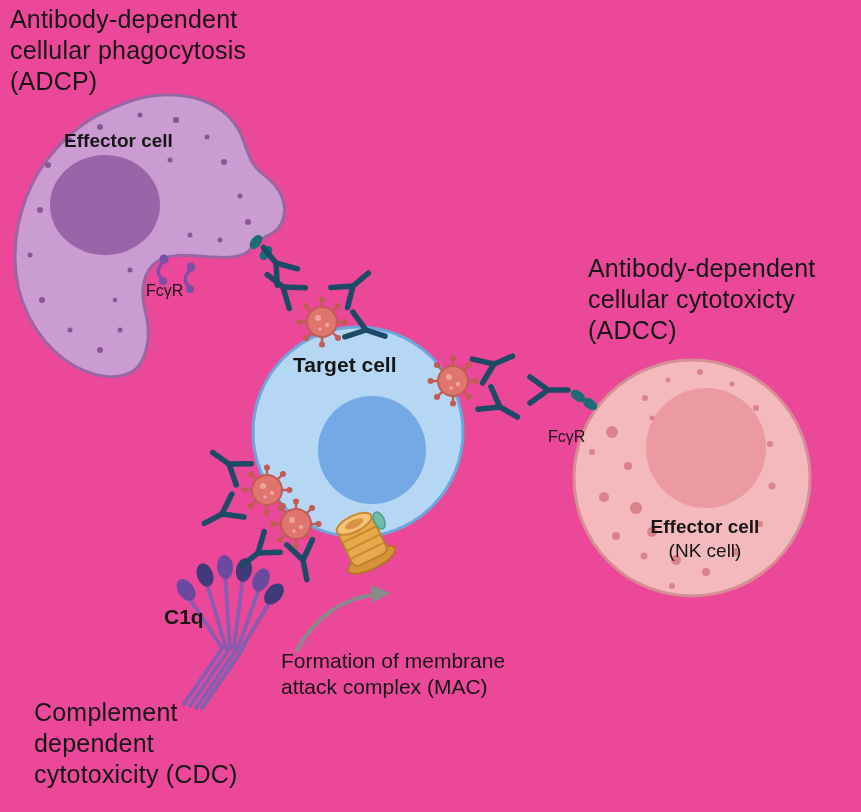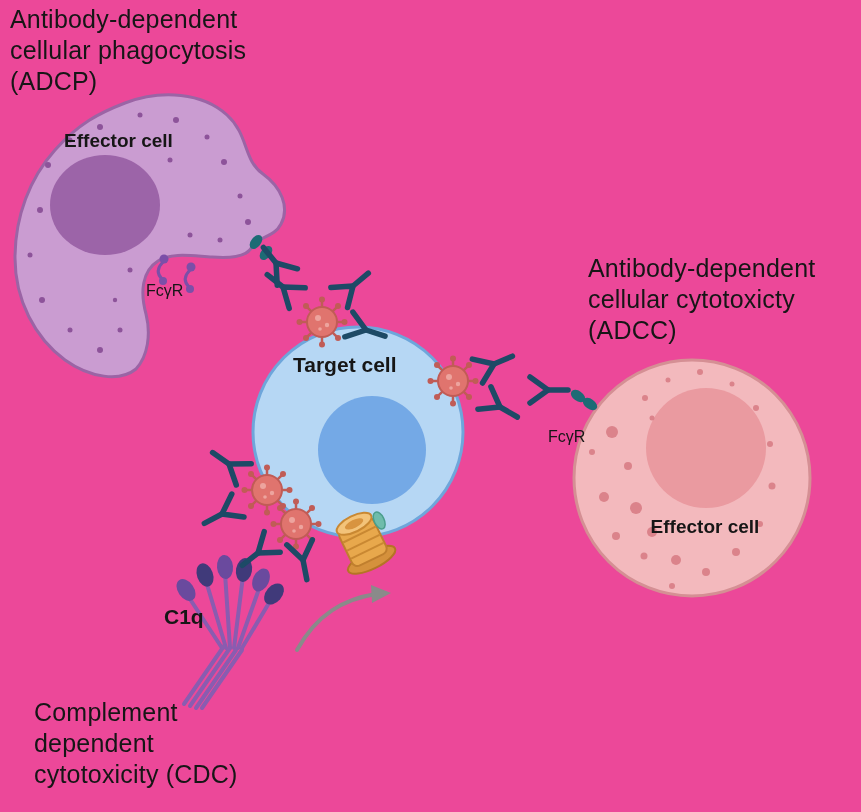--- a/index.html
+++ b/index.html
@@ -208,21 +208,24 @@
   <div class="label bold" style="left:293px;top:352px">Target cell</div>
 
   <div class="label title multiline" style="left:588px;top:253px">Antibody-dependent
 cellular cytotoxicty
 (ADCC)</div>
 
   <div class="label small" style="left:548px;top:427px">FcγR</div>
 
   <div class="cell-label" style="left:630px;top:515px;width:150px">
     <div class="bold">Effector cell</div>
+    <div>(NK cell)</div>
   </div>
 
   <div class="label bold" style="left:164px;top:604px">C1q</div>
 
+  <div class="label multiline" style="left:281px;top:648px">Formation of membrane
+attack complex (MAC)</div>
 
   <div class="label title multiline" style="left:34px;top:697px">Complement
 dependent
 cytotoxicity (CDC)</div>
 </div>
 
 </body></html>

